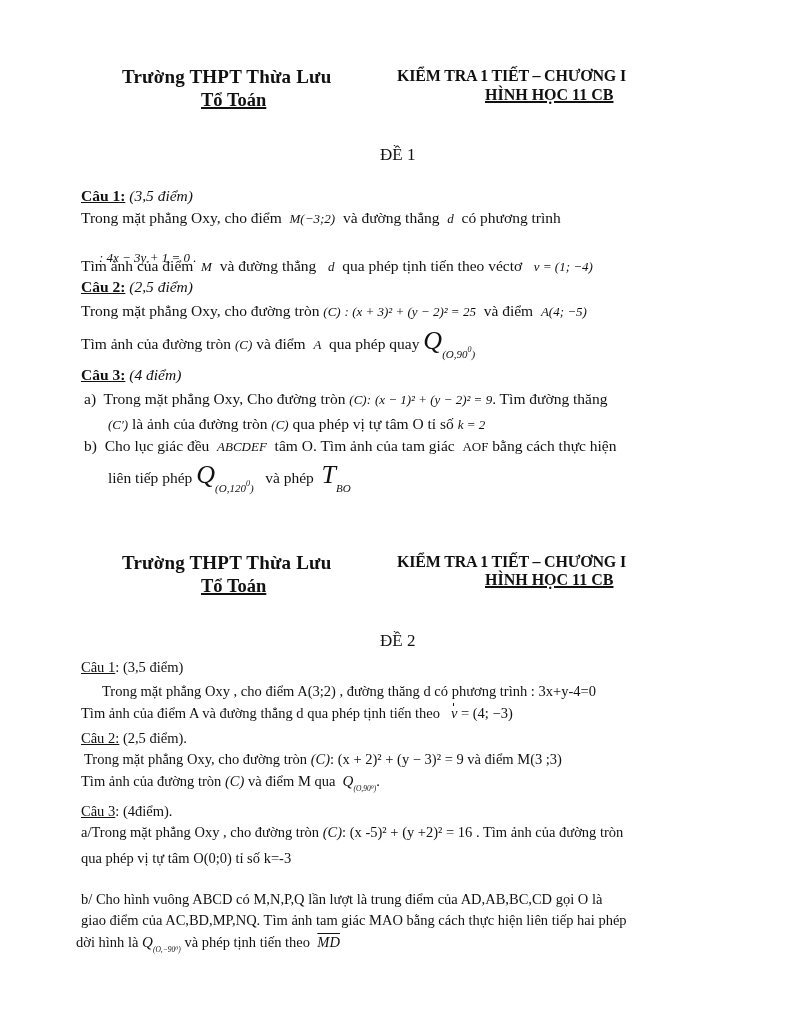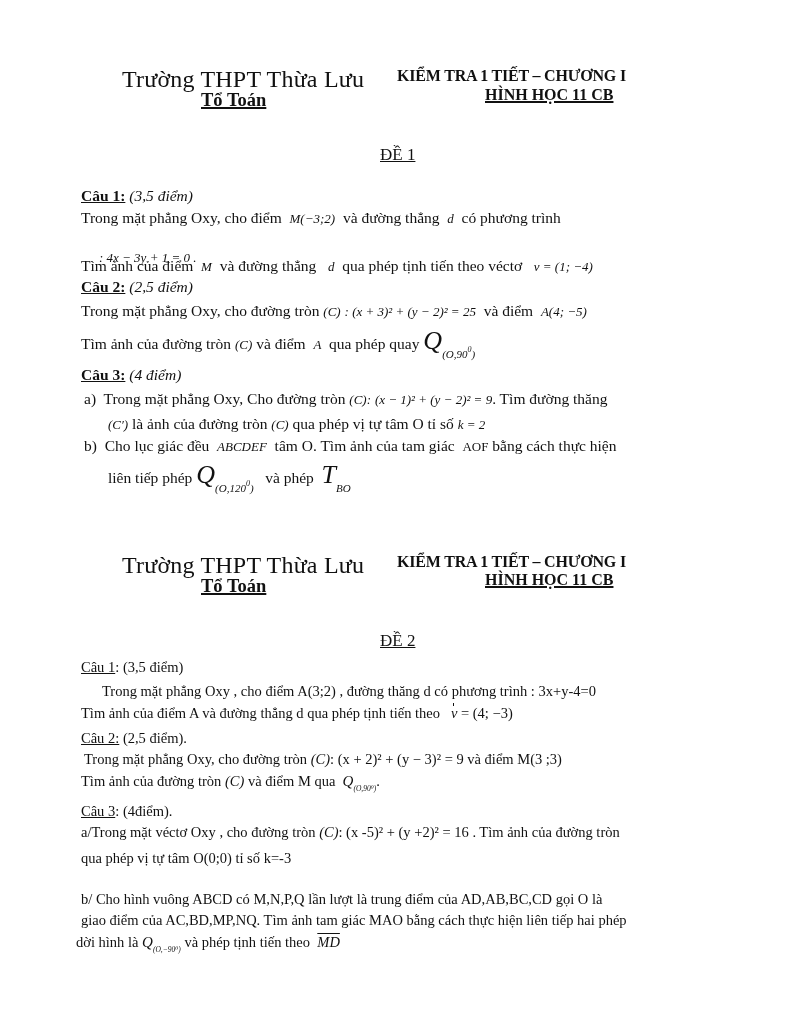--- a/index.html
+++ b/index.html
@@ -5,25 +5,25 @@
     * { margin: 0; padding: 0; box-sizing: border-box; }
     html, body { width: 792px; height: 1024px; background: #ffffff; overflow: hidden; }
     body {
       position: relative;
       font-family: "Liberation Serif", "DejaVu Serif", serif;
       color: #111111;
     }
     .abs { position: absolute; white-space: nowrap; }
 
     
-    .school { font-weight: normal; font-size: 24px; letter-spacing: 0.2px; }
+    .school { font-weight: bold; font-size: 19px; letter-spacing: 0.2px; }
     .dept { font-weight: bold; font-size: 18.5px; text-decoration: underline; text-decoration-thickness: 1.5px; }
     .exam-title { font-weight: bold; font-size: 16px; letter-spacing: -0.2px; }
     .exam-sub { font-weight: bold; font-size: 16px; text-decoration: underline; text-decoration-thickness: 1.5px; margin-left: 27px; }
-    .de-title { font-size: 17px; text-decoration: underline; }
+    .de-title { font-size: 17px; }
 
     
     .q1 { font-size: 15.5px; }
     .q-label-b { font-weight: bold; text-decoration: underline; }
     .q-pts-i { font-style: italic; }
     .m { font-style: italic; font-size: 13px; }
     .mn { font-size: 13px; }
     .big-op { font-style: italic; font-size: 26px; line-height: 1; }
     .sub { font-size: 11px; vertical-align: -9px; }
     .sup { font-size: 8px; vertical-align: 6px; }
@@ -158,21 +158,21 @@
     <span>Tìm ảnh của đường tròn</span>
     <span class="ital">(C)</span>
     <span>và điểm M  qua</span>&nbsp;
     <span class="small-op">Q</span><span class="tiny-sub">(O,90⁰)</span><span>.</span>
   </div>
 
   <div class="abs q2" style="left:81px; top:803px;">
     <span class="q-label-u">Câu 3</span><span>: (4điểm).</span>
   </div>
   <div class="abs q2" style="left:81px; top:824px;">
-    <span>a/Trong mặt véctơ Oxy , cho đường tròn</span>
+    <span>a/Trong mặt phẳng Oxy , cho đường tròn</span>
     <span class="ital">(C)</span><span>: (x -5)² + (y +2)² = 16</span>
     <span>. Tìm ảnh của đường tròn</span>
   </div>
   <div class="abs q2" style="left:81px; top:850px;">qua phép vị tự tâm O(0;0) tỉ số k=-3</div>
 
   <div class="abs q2" style="left:81px; top:891px;">b/ Cho hình vuông  ABCD có M,N,P,Q lần lượt là trung điểm của AD,AB,BC,CD  gọi O là</div>
   <div class="abs q2" style="left:81px; top:912px;">giao điểm của AC,BD,MP,NQ.  Tìm ảnh tam giác MAO bằng cách thực hiện liên tiếp hai phép</div>
   <div class="abs q2" style="left:76px; top:934px;">
     <span>dời hình là</span>
     <span class="small-op">Q</span><span class="tiny-sub">(O,−90⁰)</span>

